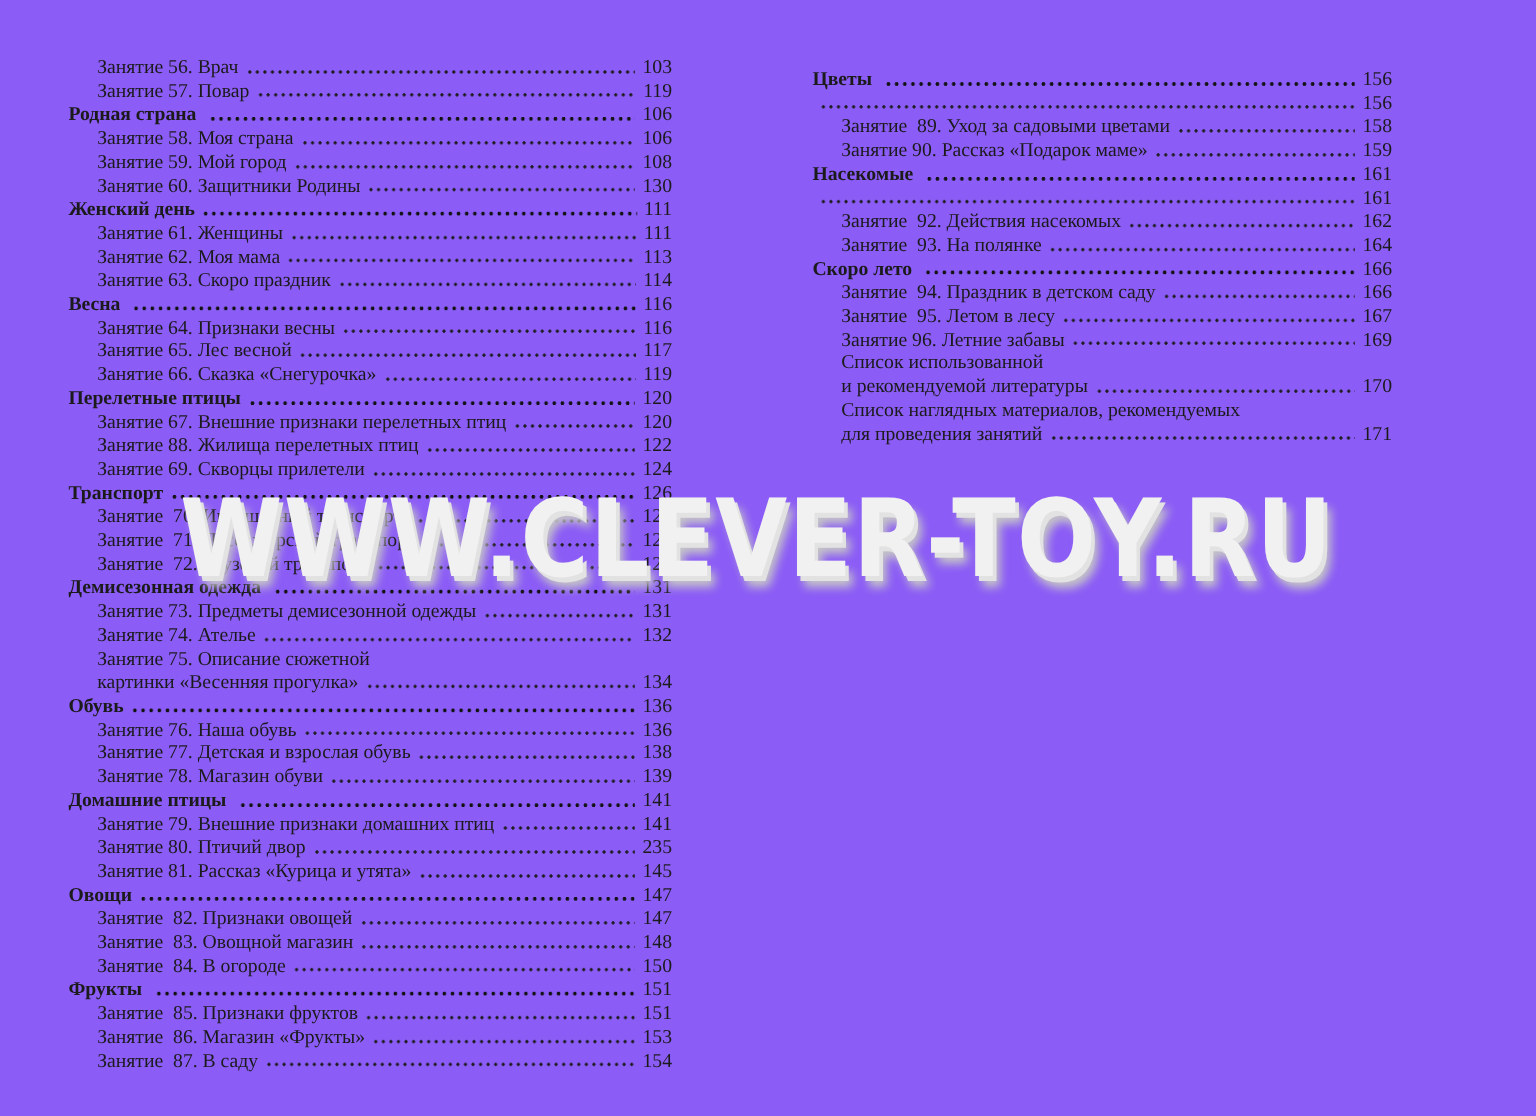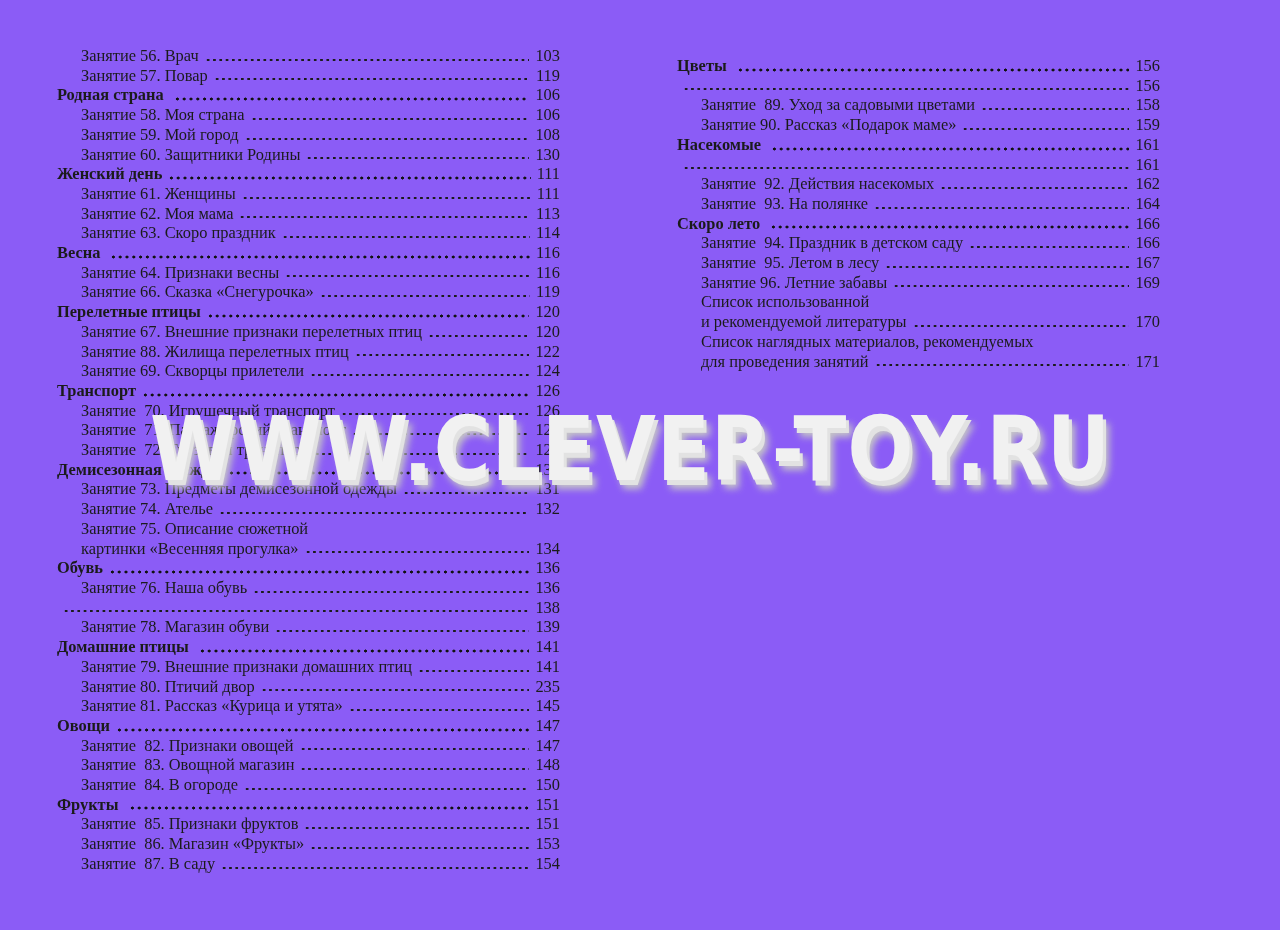--- a/index.html
+++ b/index.html
@@ -141,20 +141,25 @@
         <span class="label">Весна </span>
         <span class="dots"></span>
         <span class="page-num">116</span>
       </div>
       <div class="toc-row entry">
         <span class="label">Занятие 64. Признаки весны</span>
         <span class="dots"></span>
         <span class="page-num">116</span>
       </div>
       <div class="toc-row entry">
+        <span class="label">Занятие 65. Лес весной</span>
+        <span class="dots"></span>
+        <span class="page-num">117</span>
+      </div>
+      <div class="toc-row entry">
         <span class="label">Занятие 66. Сказка «Снегурочка»</span>
         <span class="dots"></span>
         <span class="page-num">119</span>
       </div>
       <div class="toc-row section">
         <span class="label">Перелетные птицы</span>
         <span class="dots"></span>
         <span class="page-num">120</span>
       </div>
       <div class="toc-row entry">
@@ -219,20 +224,21 @@
         <span class="label">Обувь</span>
         <span class="dots"></span>
         <span class="page-num">136</span>
       </div>
       <div class="toc-row entry">
         <span class="label">Занятие 76. Наша обувь</span>
         <span class="dots"></span>
         <span class="page-num">136</span>
       </div>
       <div class="toc-row entry">
+        <span class="label">Занятие 77. Детская и взрослая обувь</span>
         <span class="dots"></span>
         <span class="page-num">138</span>
       </div>
       <div class="toc-row entry">
         <span class="label">Занятие 78. Магазин обуви</span>
         <span class="dots"></span>
         <span class="page-num">139</span>
       </div>
       <div class="toc-row section">
         <span class="label">Домашние птицы </span>

